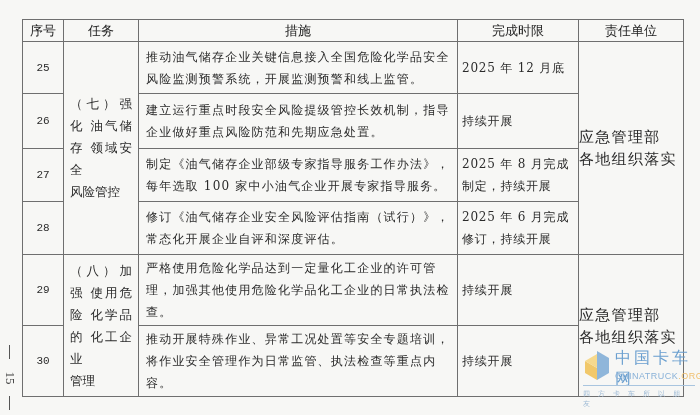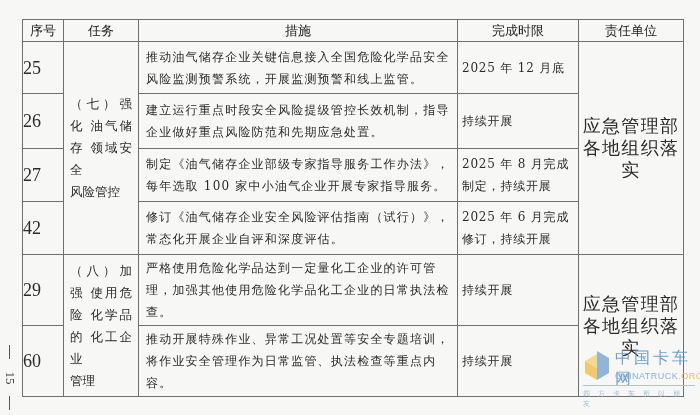--- a/index.html
+++ b/index.html
@@ -17,29 +17,29 @@
   table {
     position:absolute; left:22px; top:19px; width:661px;
     border-collapse:collapse; table-layout:fixed;
   }
   th, td { border:1px solid #6f6f6f; padding:0; }
   th {
     height:21px; font-family:"DejaVu Sans", "Liberation Sans", sans-serif;
     font-weight:normal; font-size:13px; color:#222; text-align:center;
   }
   td { font-size:12px; line-height:22px; }
-  td.num { text-align:left; font-family:Liberation Serif, serif; font-size:18px; }
+  td.num { text-align:center; font-family:Liberation Mono, monospace; font-size:11px; }
   td.task {
     text-align:justify; text-align-last:justify; padding:0 6px; font-size:12.5px; line-height:22px;
     vertical-align:middle;
   }
   td.task .last { text-align-last:left; display:block; }
   td.measure { padding:2px 7px; letter-spacing:1.2px; vertical-align:middle; }
   td.deadline { padding:0 4px; letter-spacing:0.8px; vertical-align:middle; }
-  td.unit { text-align:center; letter-spacing:1.3px; vertical-align:middle; font-size:18px; }
+  td.unit { letter-spacing:1.3px; vertical-align:middle; font-size:15px; }
   .watermark {
     position:absolute; left:583px; top:345px; width:115px; height:70px;
   }
   .wm-logo { position:absolute; left:0; top:4px; width:28px; height:34px; }
   .wm-cn { position:absolute; left:32px; top:3px; font-size:16px; color:#6a9fcf; letter-spacing:3px; font-family:"DejaVu Serif", serif; }
   .wm-en { position:absolute; left:32px; top:26px; font-size:9px; color:#8ab2d8; font-family:"Liberation Sans", sans-serif; letter-spacing:0.5px; }
   .wm-en .org { color:#f0c070; }
   .wm-line { position:absolute; left:0; top:40px; width:112px; height:1px; background:#a9c5df; }
   .wm-slogan { position:absolute; left:0; top:44px; font-size:7px; color:#9fbbd6; letter-spacing:8px; font-family:"DejaVu Sans", sans-serif; }
 </style>
@@ -89,42 +89,42 @@
       <td class="num">26</td>
       <td class="measure">建立运行重点时段安全风险提级管控长效机制，指导企业做好重点风险防范和先期应急处置。</td>
       <td class="deadline">持续开展</td>
     </tr>
     <tr style="height:53px">
       <td class="num">27</td>
       <td class="measure">制定《油气储存企业部级专家指导服务工作办法》，每年选取 100 家中小油气企业开展专家指导服务。</td>
       <td class="deadline">2025 年 8 月完成制定，持续开展</td>
     </tr>
     <tr style="height:53px">
-      <td class="num">42</td>
+      <td class="num">28</td>
       <td class="measure">修订《油气储存企业安全风险评估指南（试行）》，常态化开展企业自评和深度评估。</td>
       <td class="deadline">2025 年 6 月完成修订，持续开展</td>
     </tr>
     <tr style="height:66px">
       <td class="num">29</td>
       <td class="task" rowspan="2">
         <span>（八）加强</span>
         <span>使用危险</span>
         <span>化学品的</span>
         <span>化工企业</span>
         <span class="last">管理</span>
       </td>
       <td class="measure">严格使用危险化学品达到一定量化工企业的许可管理，加强其他使用危险化学品化工企业的日常执法检查。</td>
       <td class="deadline">持续开展</td>
       <td class="unit" rowspan="2">
         <div>应急管理部</div>
         <div>各地组织落实</div>
       </td>
     </tr>
     <tr style="height:68px">
-      <td class="num">60</td>
+      <td class="num">30</td>
       <td class="measure">推动开展特殊作业、异常工况处置等安全专题培训，将作业安全管理作为日常监管、执法检查等重点内容。</td>
       <td class="deadline">持续开展</td>
     </tr>
   </tbody>
 </table>
 
 <div class="watermark">
   <svg class="wm-logo" viewBox="0 0 28 34">
     <polygon points="14,2 26,9 26,24 14,31" fill="#8fb6da"></polygon>
     <polygon points="2,12 14,19 14,31 2,24" fill="#f1c86a"></polygon>

